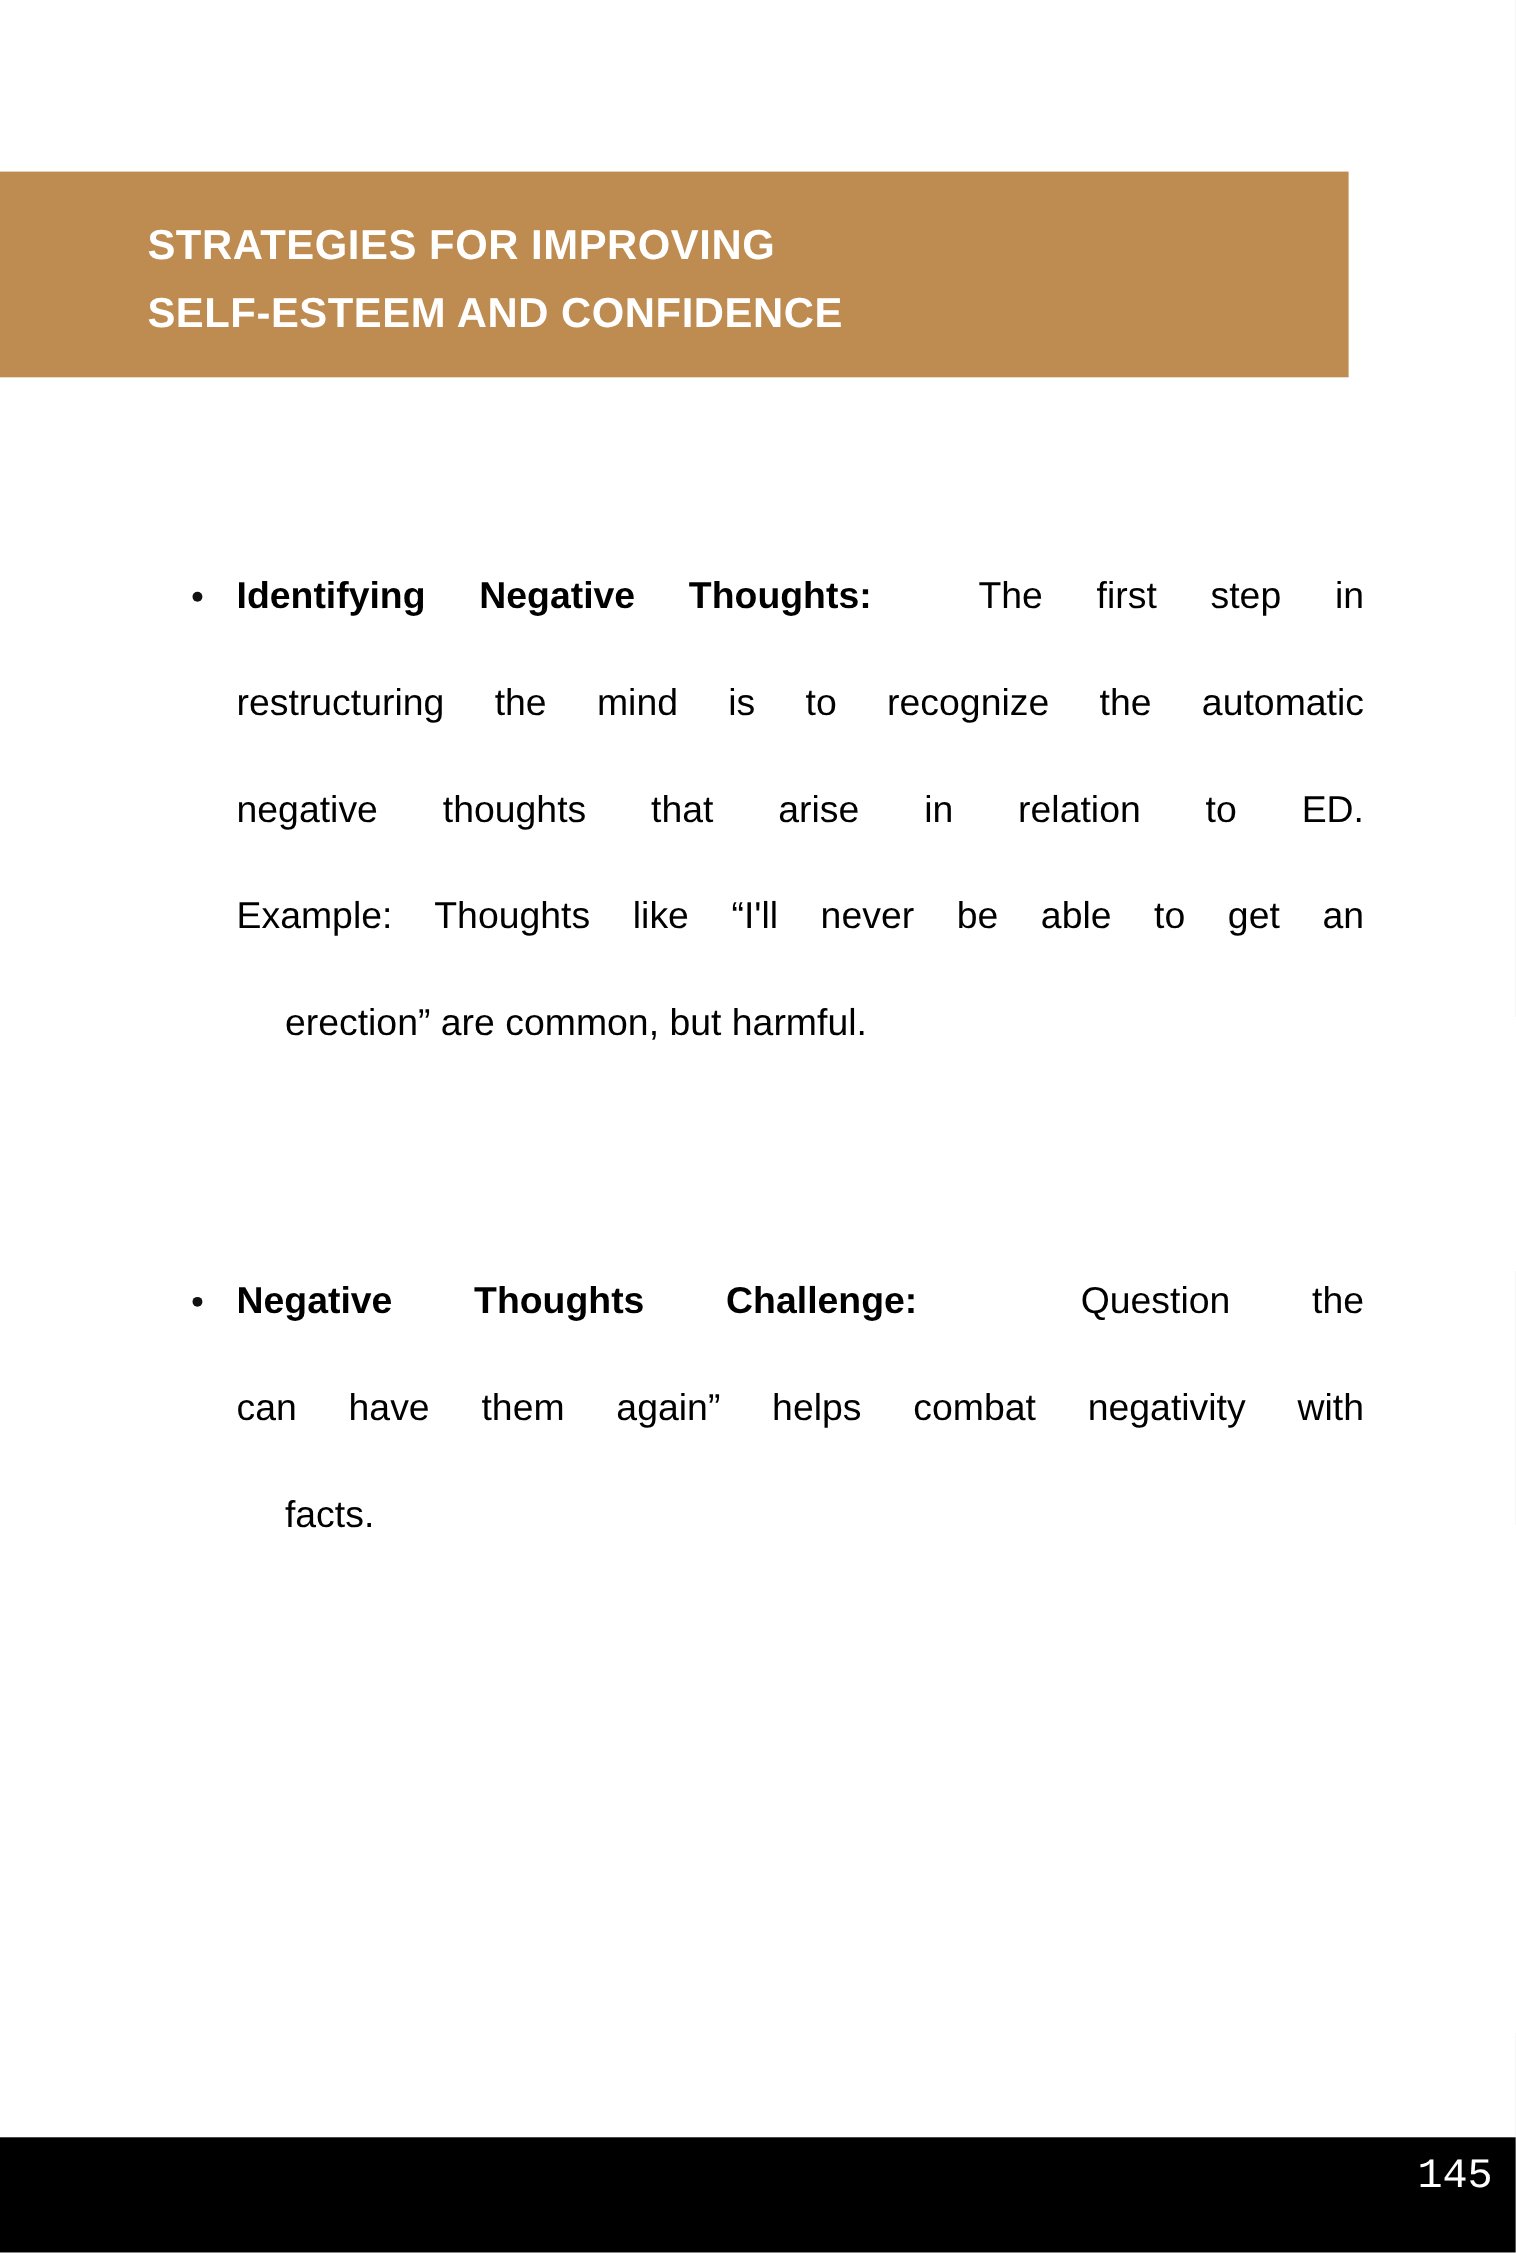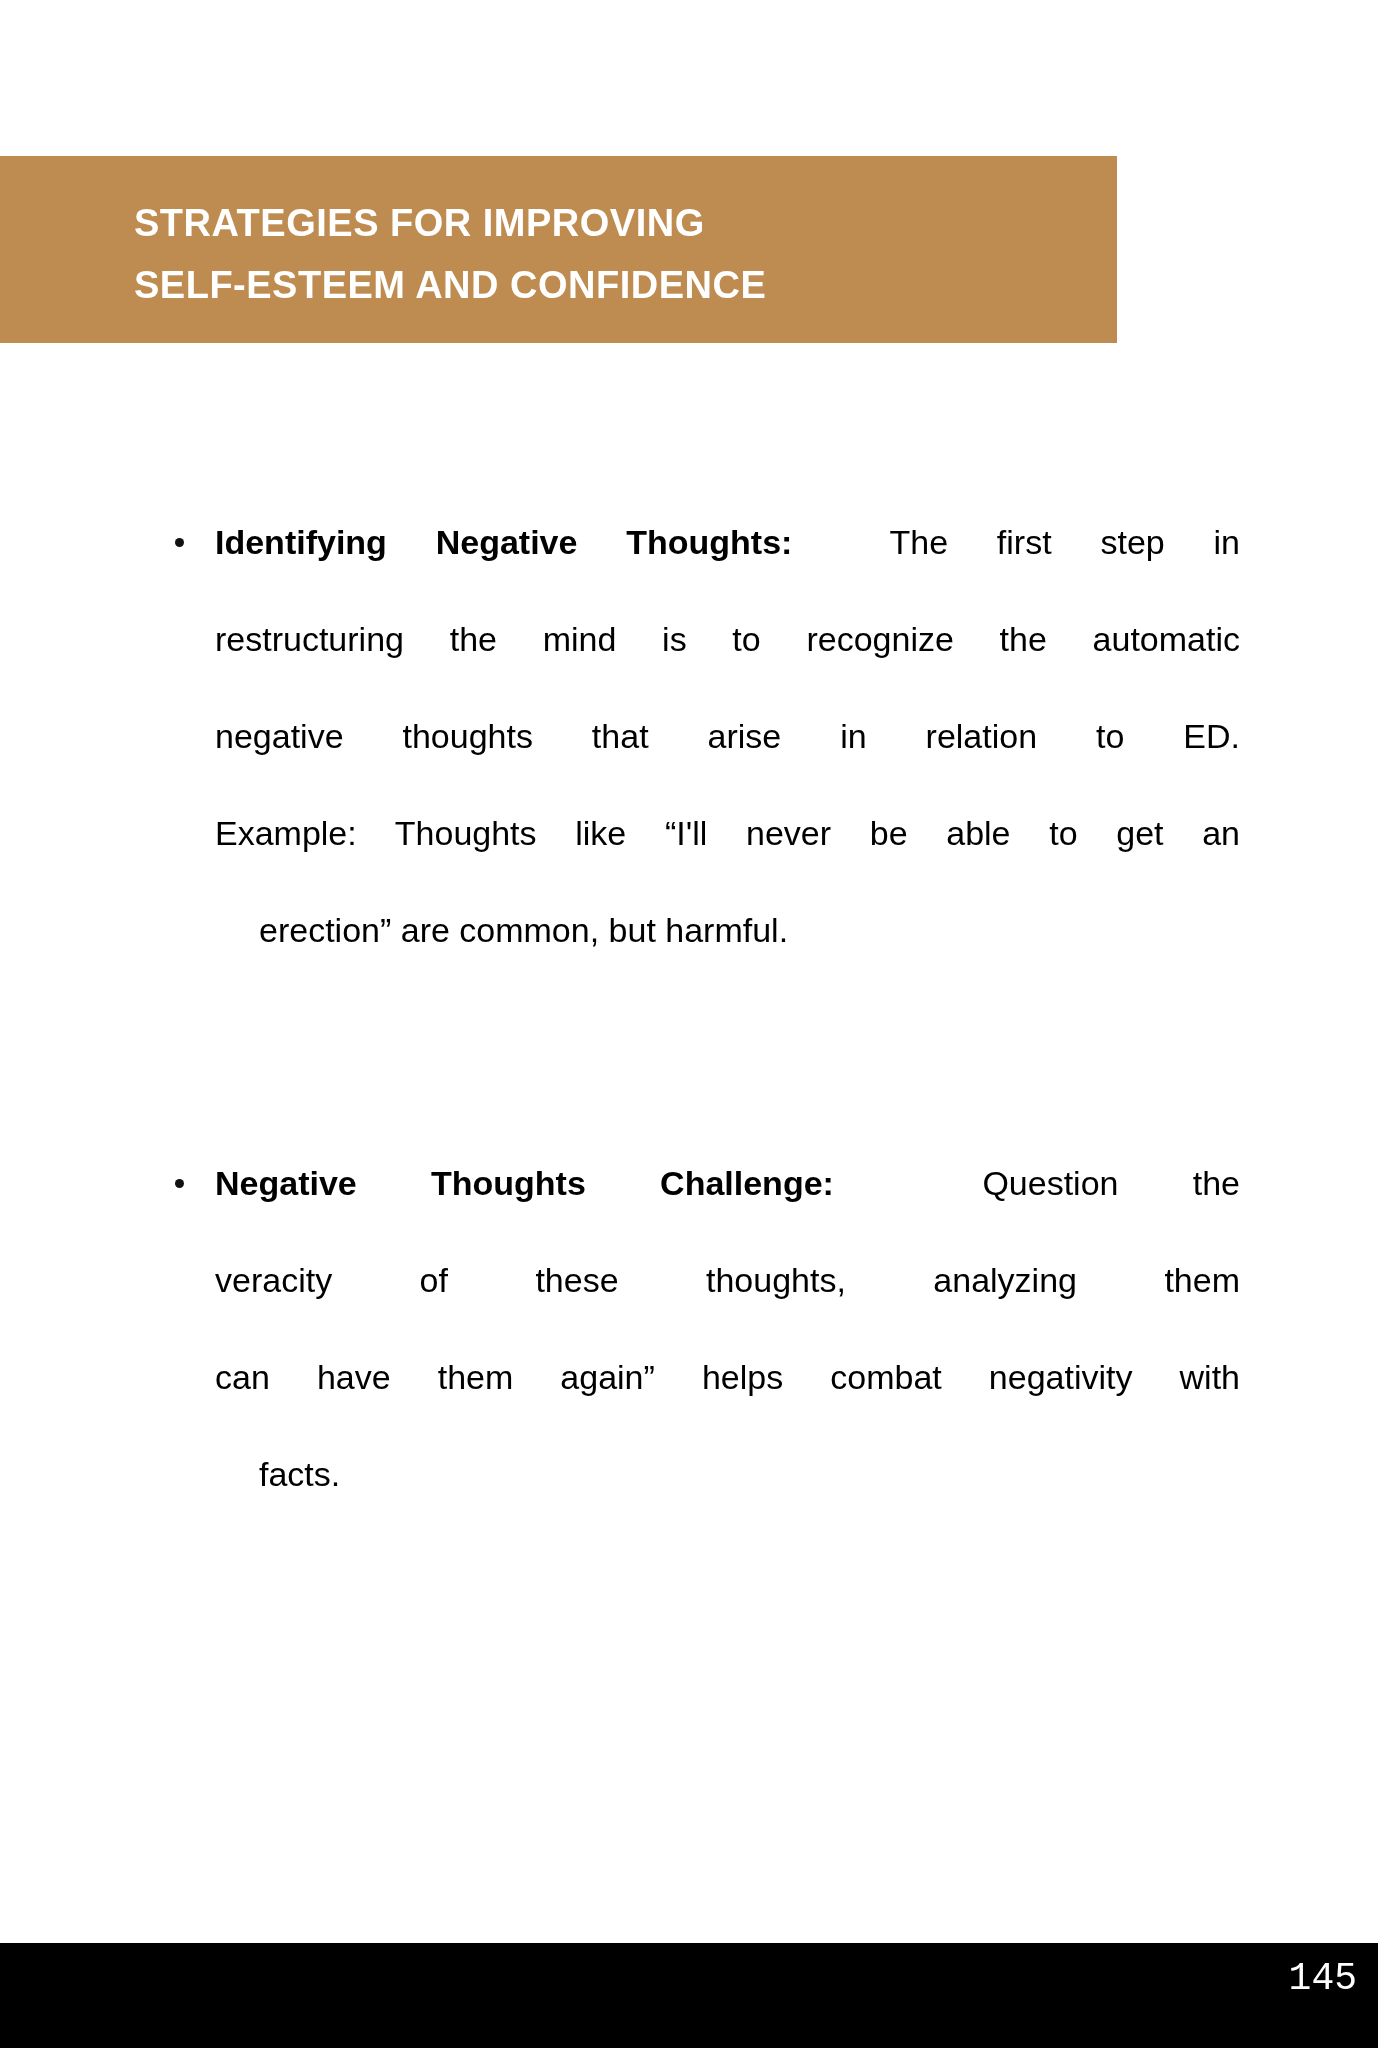--- a/index.html
+++ b/index.html
@@ -16,21 +16,21 @@
     overflow: hidden;
     font-family: "Liberation Sans", "DejaVu Sans", sans-serif;
     color: #000000;
   }
 
   
   .banner {
     position: absolute;
     left: 0;
     top: 156px;
-    width: 1117px;
+    width: 1226px;
     height: 187px;
     background: #BE8C50;
     box-sizing: border-box;
     padding: 36px 0 0 134px;
   }
   .banner .title-line {
     font-size: 38px;
     font-weight: bold;
     line-height: 62px;
     letter-spacing: 0.5px;
@@ -114,21 +114,20 @@
           <div class="line">restructuring the mind is to recognize the automatic</div>
           <div class="line">negative thoughts that arise in relation to ED.</div>
           <div class="line">Example: Thoughts like “I'll never be able to get an</div>
           <div class="line last">erection” are common, but harmful.</div>
         </div>
     </div>
     <div class="bullet-item">
       <span class="bullet-dot"></span>
       <div class="bullet-lines">
           <div class="line"><strong>Negative Thoughts Challenge:</strong>&nbsp; Question the</div>
-          <div class="line">veracity of these thoughts, analyzing them</div>
           <div class="line">can have them again” helps combat negativity with</div>
           <div class="line last">facts.</div>
         </div>
     </div>
   </div>
 
   <div class="footer">
     <span class="page-number">145</span>
   </div>
 

